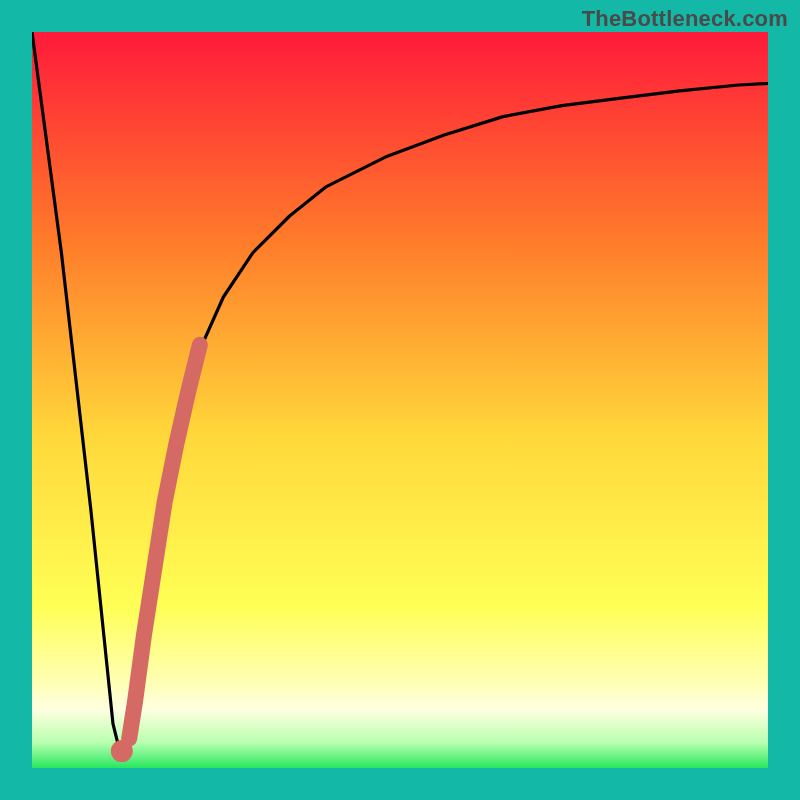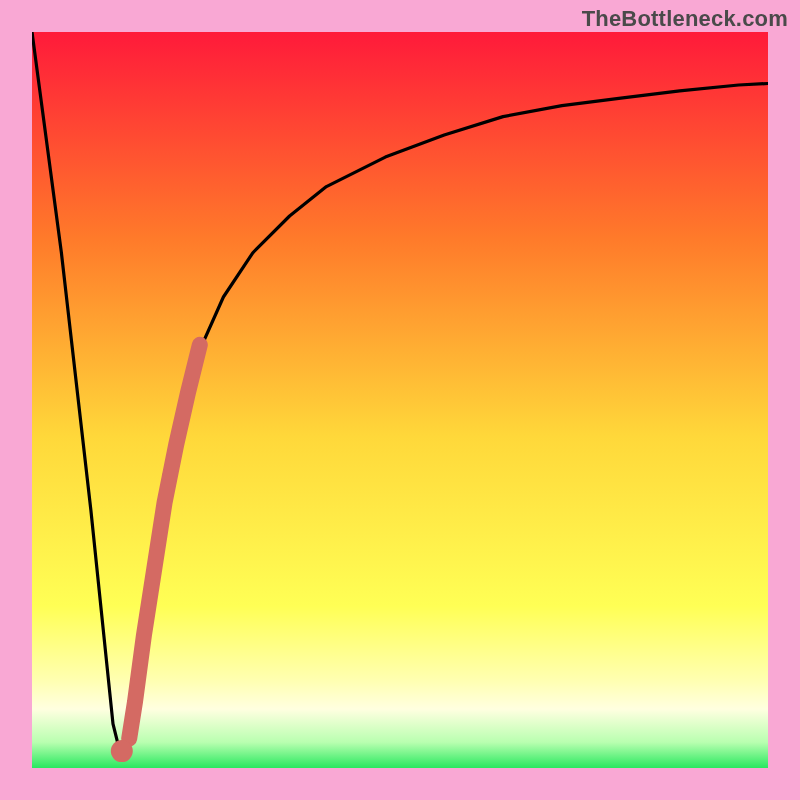--- a/index.html
+++ b/index.html
@@ -7,21 +7,21 @@
     padding: 0;
     width: 800px;
     height: 800px;
     overflow: hidden;
     background: #000;
     font-family: Arial, Helvetica, sans-serif;
   }
   .frame {
     position: absolute;
     inset: 0;
-    background: #f9a8d4;
+    background: #14b8a6;
   }
   .plot {
     position: absolute;
     
     left: 32px;
     top: 32px;
     width: 736px;
     height: 736px;
     overflow: hidden;
   }

